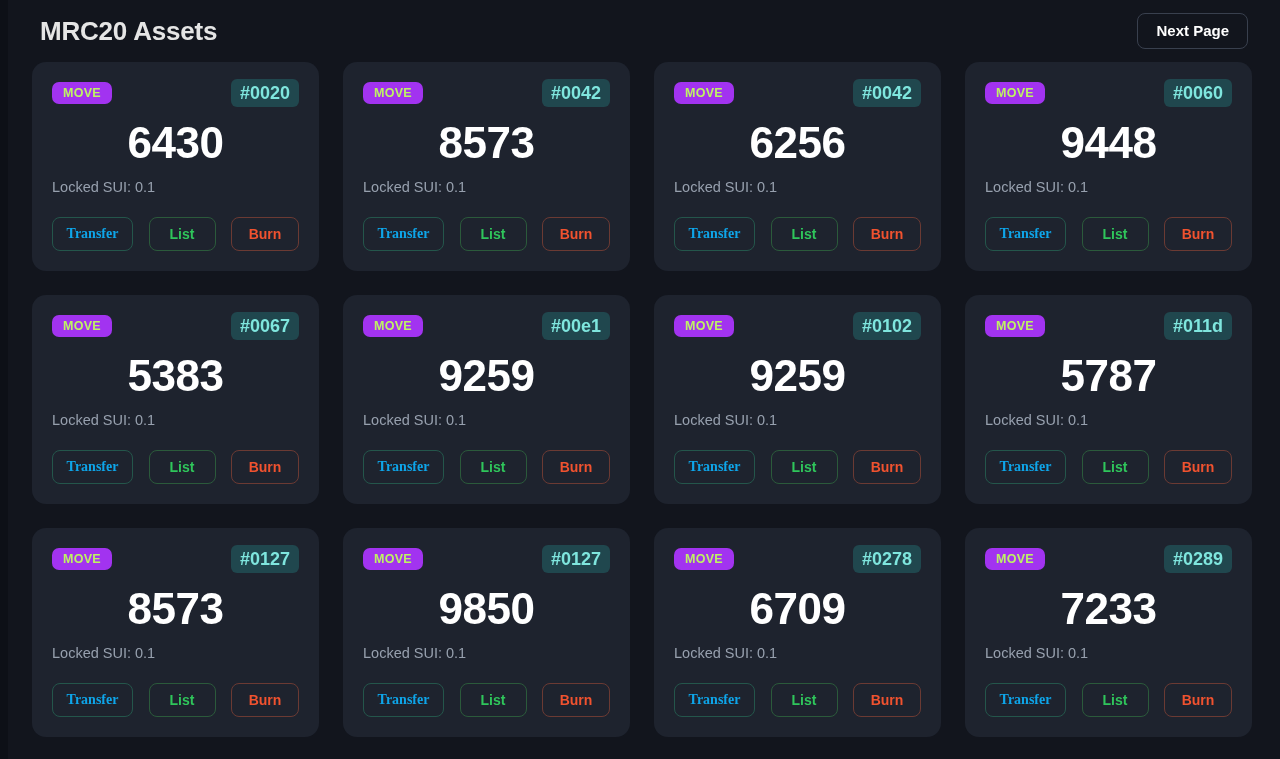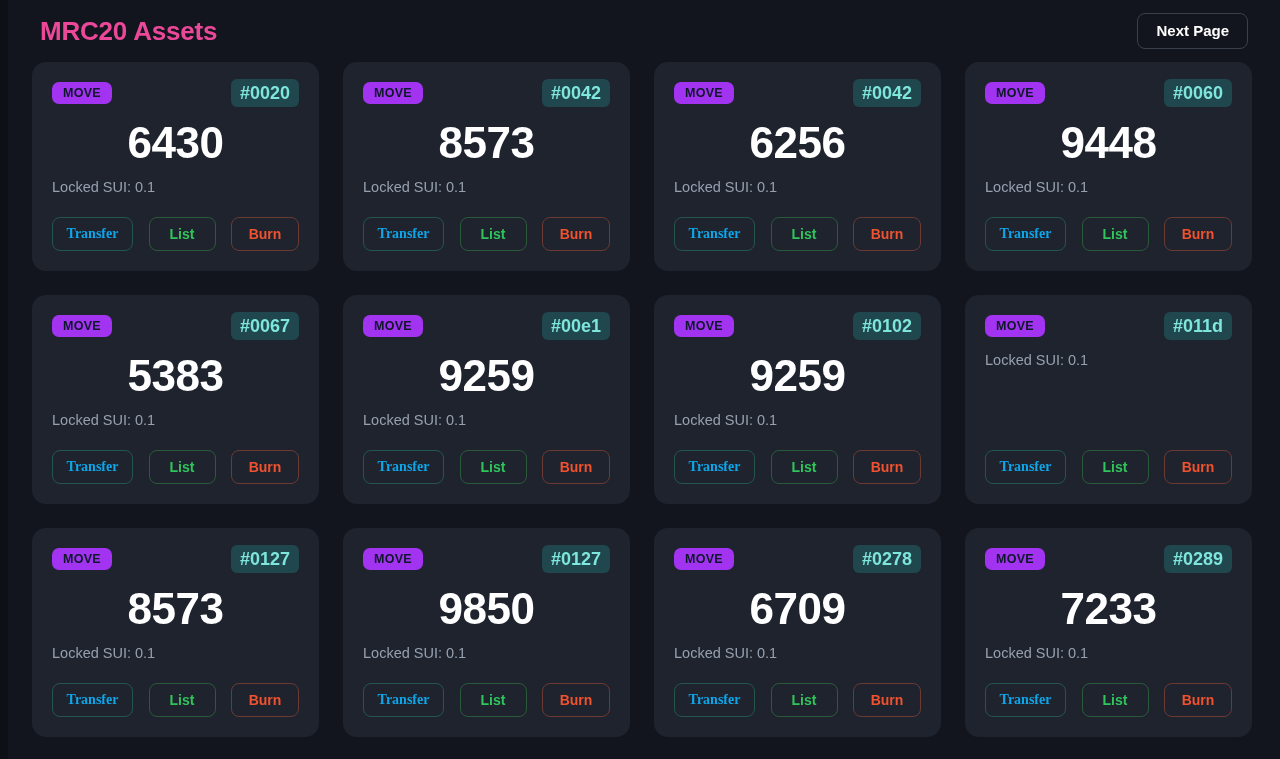--- a/index.html
+++ b/index.html
@@ -33,21 +33,21 @@
     display: flex;
     align-items: center;
     justify-content: space-between;
     padding: 0 32px;
     height: 62px;
   }
 
   .page-title {
     font-size: 26px;
     font-weight: bold;
-    color: #ec4899;
+    color: #e5e5e5;
     letter-spacing: -0.2px;
   }
 
   .next-page-btn {
     font-family: "Liberation Sans", sans-serif;
     font-size: 15px;
     font-weight: bold;
     color: #ffffff;
     background: transparent;
     border: 1px solid #39404e;
@@ -78,21 +78,21 @@
   .card-top {
     display: flex;
     align-items: center;
     justify-content: space-between;
     height: 26px;
   }
 
   .tick-badge {
     display: inline-block;
     background: #a233f0;
-    color: #0f172a;
+    color: #bef264;
     font-size: 12.5px;
     font-weight: bold;
     letter-spacing: 0.3px;
     border-radius: 7px;
     padding: 5px 11px;
     line-height: 1;
   }
 
   .id-badge {
     display: inline-block;
@@ -264,20 +264,21 @@
       <button class="action-btn btn-list">List</button>
       <button class="action-btn btn-burn">Burn</button>
     </div>
   </div>
 
   <div class="asset-card">
     <div class="card-top">
       <span class="tick-badge">MOVE</span>
       <span class="id-badge">#011d</span>
     </div>
+    <div class="amount">5787</div>
     <div class="locked">Locked SUI: 0.1</div>
     <div class="actions">
       <button class="action-btn btn-transfer">Transfer</button>
       <button class="action-btn btn-list">List</button>
       <button class="action-btn btn-burn">Burn</button>
     </div>
   </div>
 
   <div class="asset-card">
     <div class="card-top">

